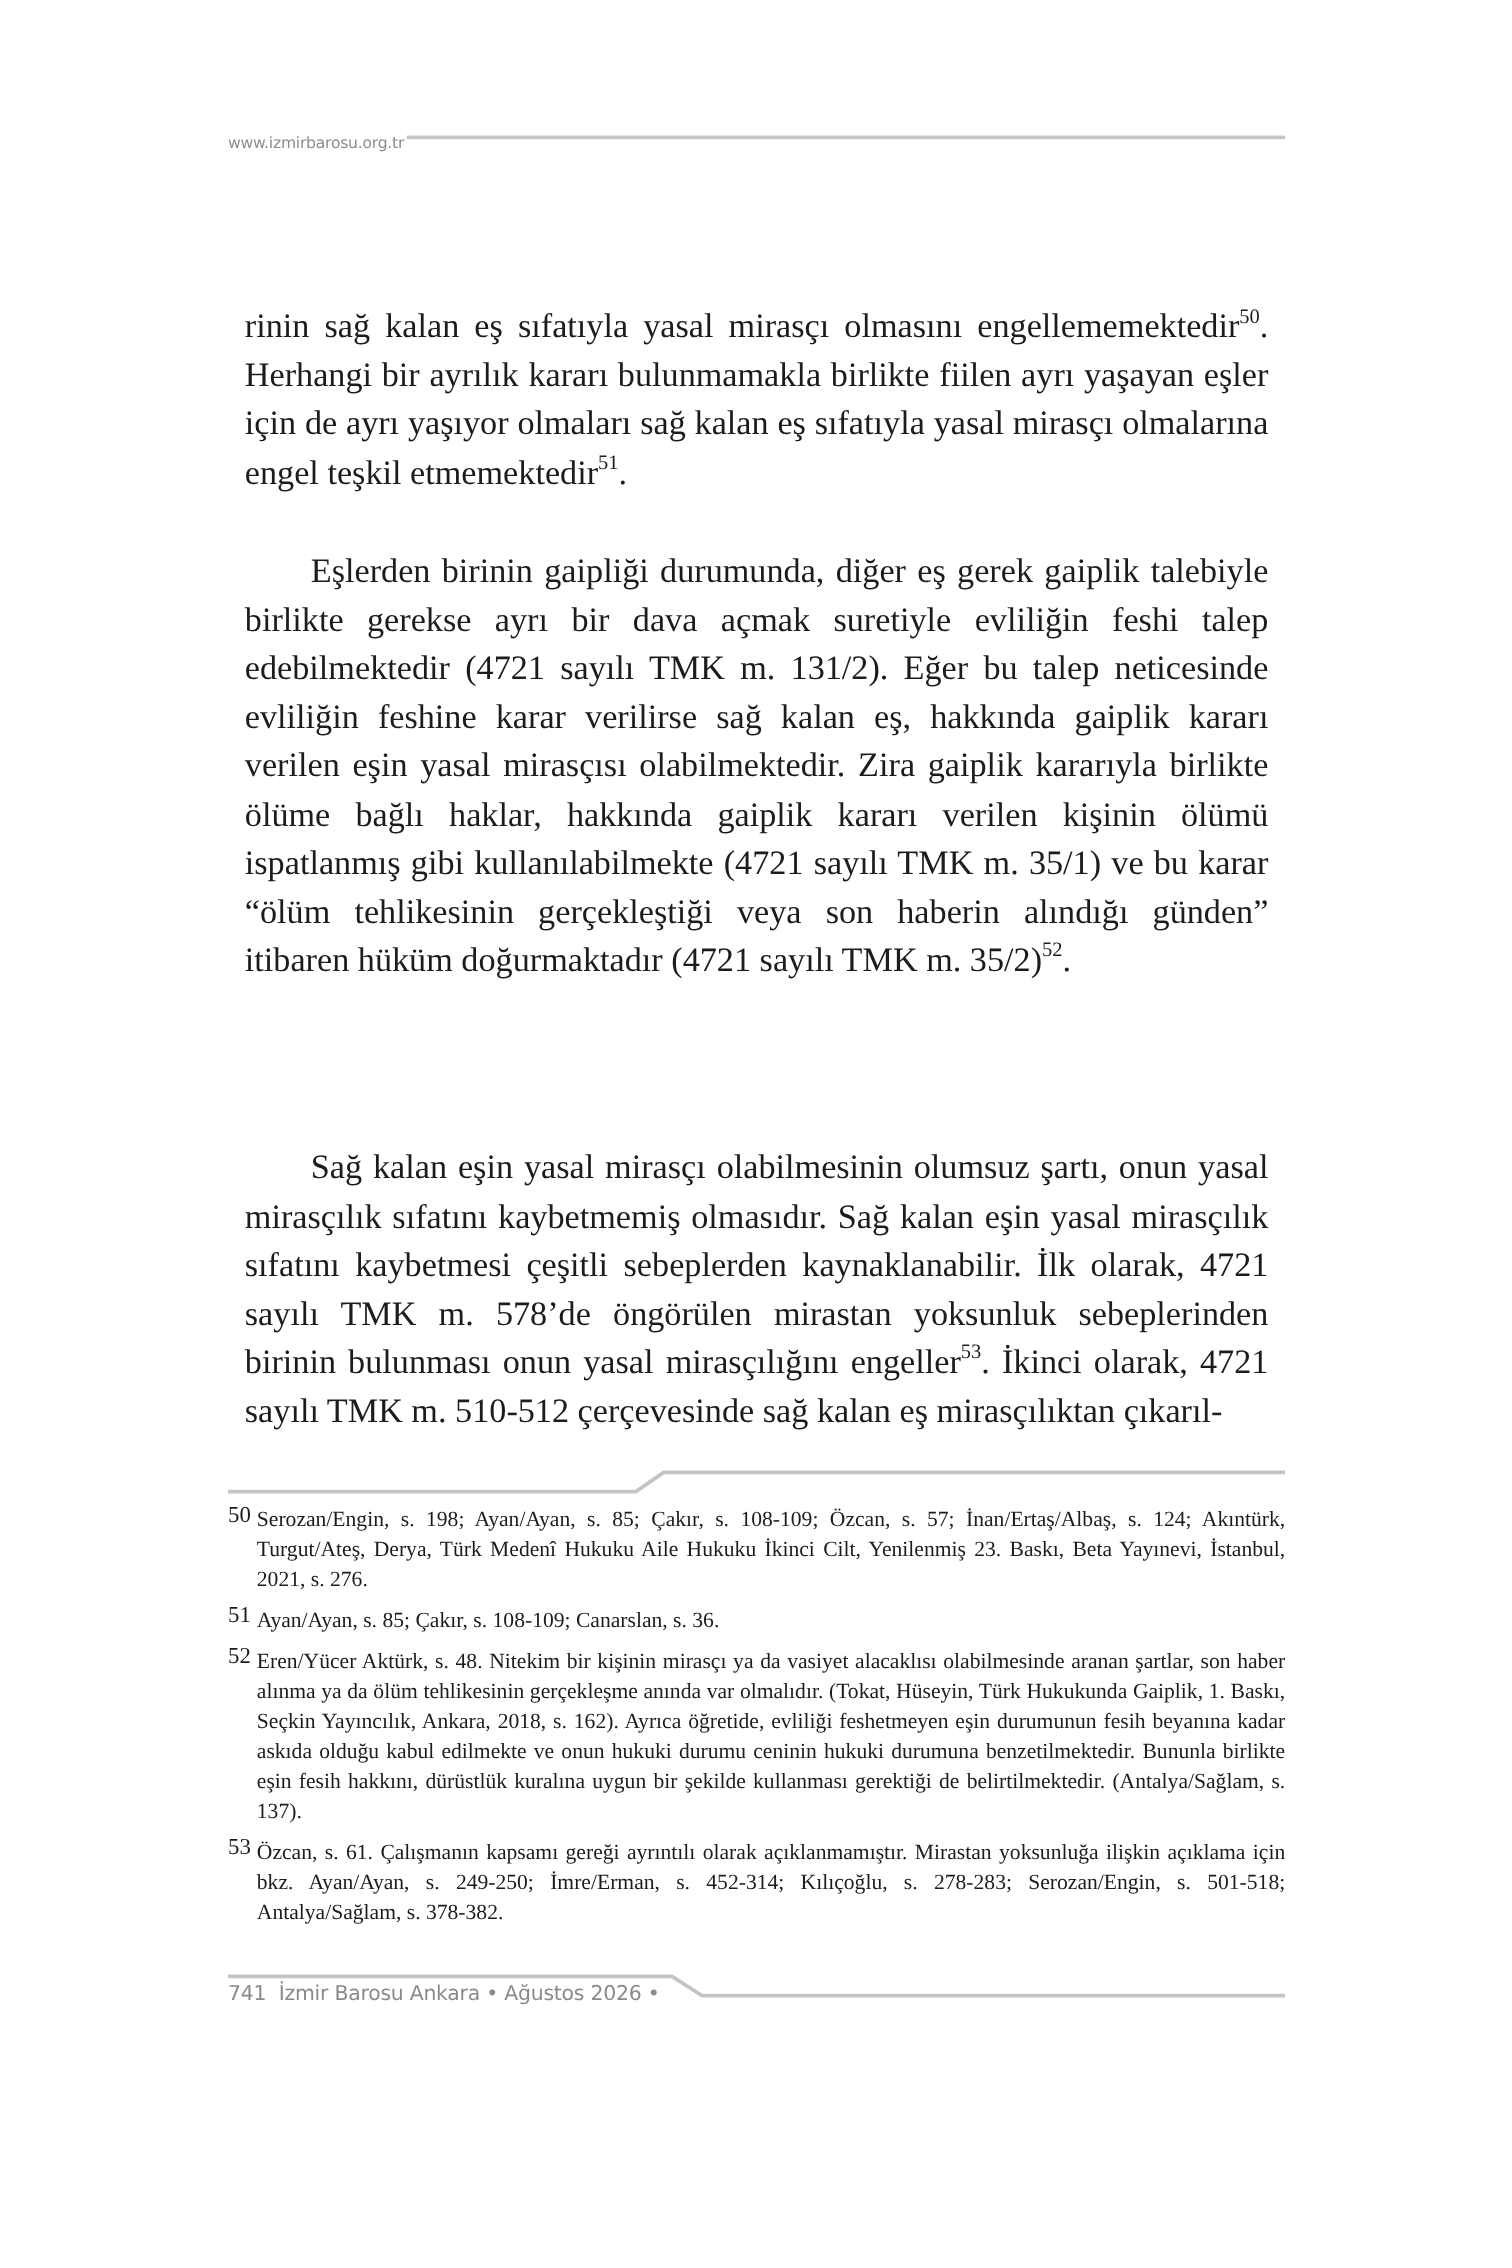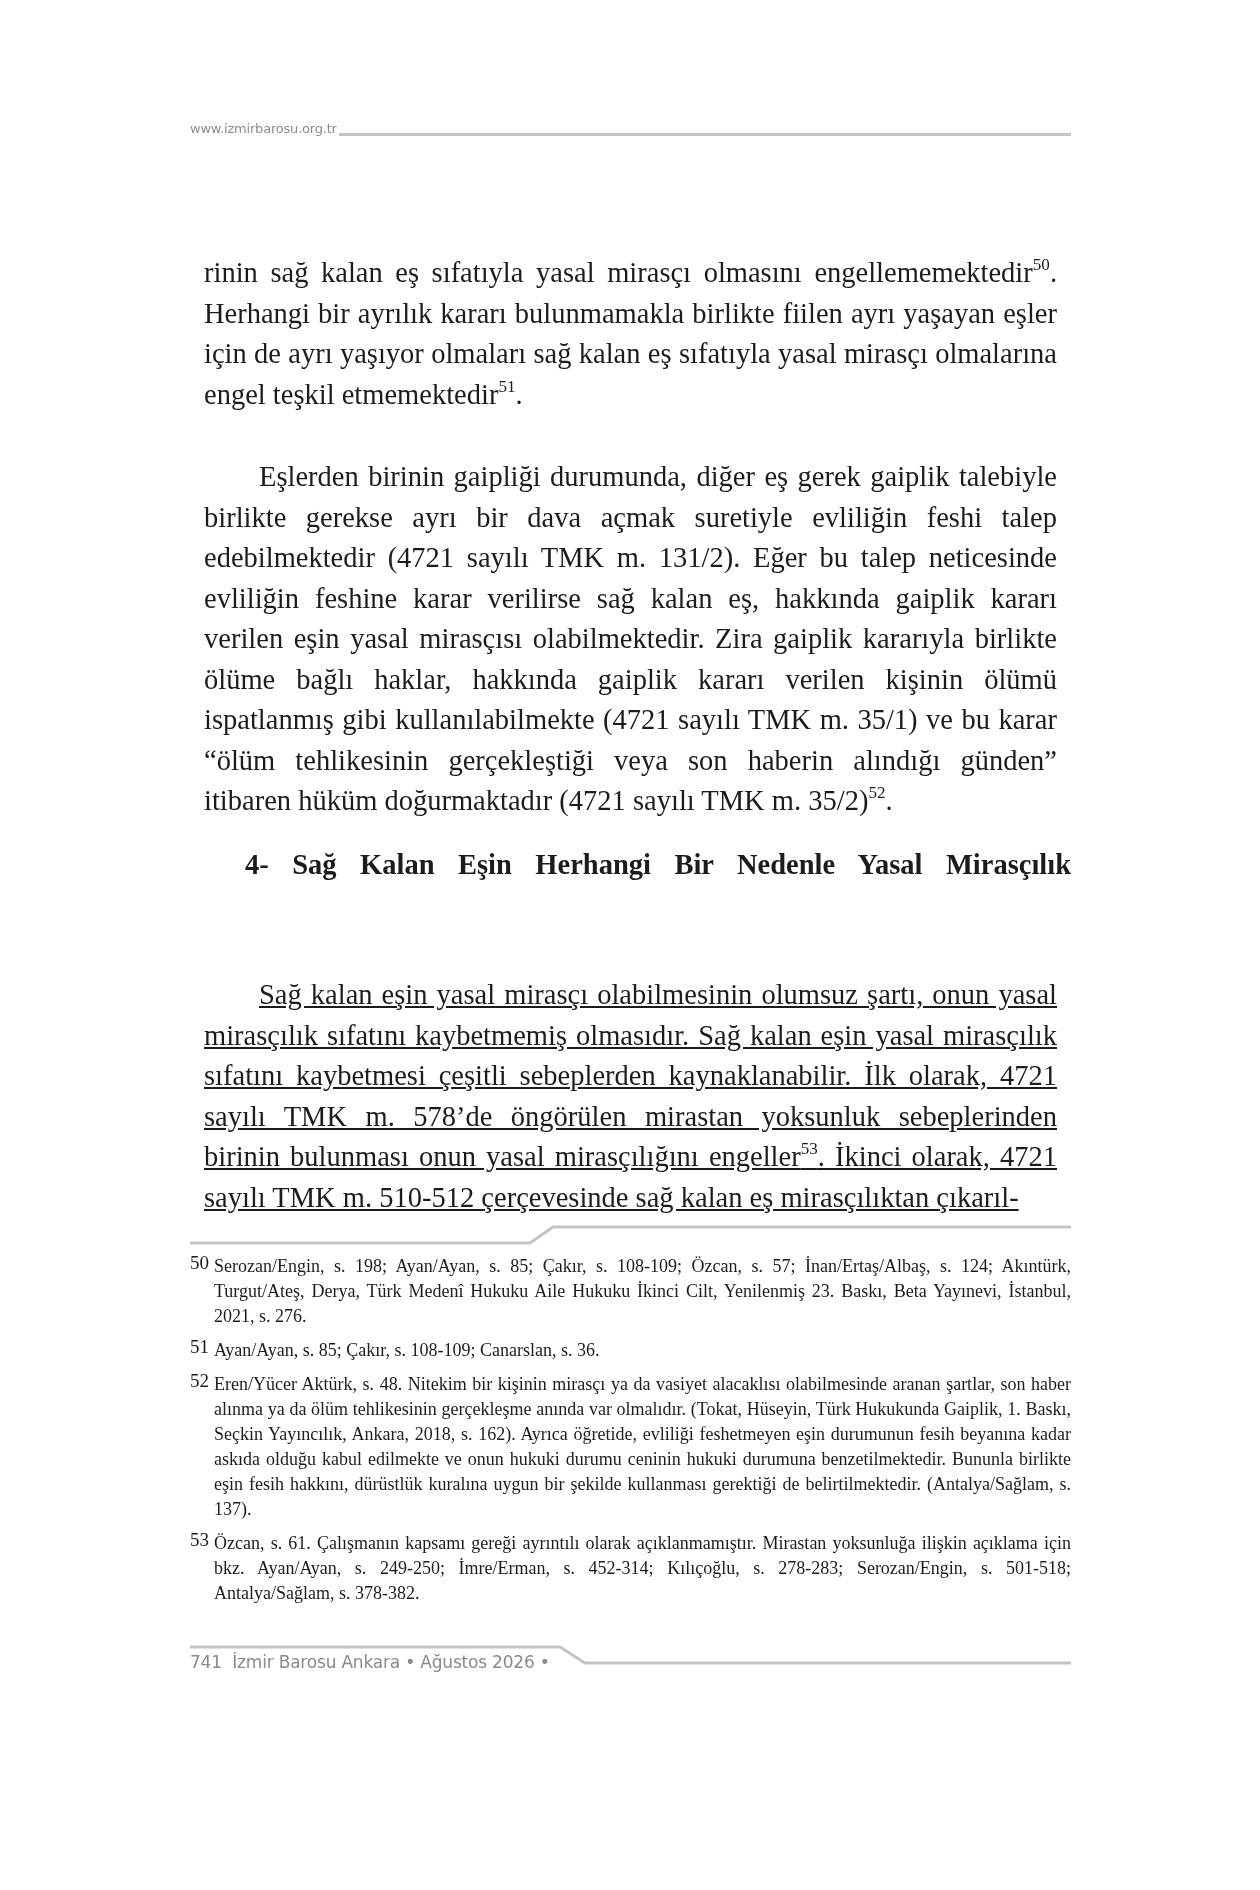--- a/index.html
+++ b/index.html
@@ -14,21 +14,21 @@
       overflow: hidden;
       color: #1a1a1a;
     }
     .header {
       position: absolute;
       left: 190px;
       top: 112px;
       width: 881px;
       height: 24px;
       display: flex;
-      align-items: flex-end;
+      align-items: flex-start;
     }
     .header-url {
       font-family: "DejaVu Sans", sans-serif;
       font-size: 13px;
       color: #8c8c8c;
       letter-spacing: -0.2px;
       white-space: nowrap;
     }
     .header-rule {
       flex: 1;
@@ -73,21 +73,21 @@
     }
     .heading .h-line1 {
       display: block;
       text-align: justify;
       text-align-last: justify;
       padding-left: 55px;
     }
     .heading .h-line2 {
       display: block;
     }
-    .p3 { top: 961px; text-decoration: underline; }
+    .p3 { top: 940px; }
     .fn-rule {
       position: absolute;
       left: 190px;
       top: 1222px;
       width: 881px;
       height: 26px;
     }
     .footnotes {
       position: absolute;
       left: 190px;
@@ -148,21 +148,20 @@
 
 <div class="body-text p1">
   <p><span>rinin sağ kalan eş sıfatıyla yasal mirasçı olmasını engellememektedir</span><sup>50</sup><span>. Herhangi bir ayrılık kararı bulunmamakla birlikte fiilen ayrı yaşayan eşler için de ayrı yaşıyor olmaları sağ kalan eş sıfatıyla yasal mirasçı olmalarına engel teşkil etmemektedir</span><sup>51</sup><span>.</span></p>
 </div>
 
 <div class="body-text p2">
   <p class="indent"><span>Eşlerden birinin gaipliği durumunda, diğer eş gerek gaiplik talebiyle birlikte gerekse ayrı bir dava açmak suretiyle evliliğin feshi talep edebilmektedir (4721 sayılı TMK m. 131/2). Eğer bu talep neticesinde evliliğin feshine karar verilirse sağ kalan eş, hakkında gaiplik kararı verilen eşin yasal mirasçısı olabilmektedir. Zira gaiplik kararıyla birlikte ölüme bağlı haklar, hakkında gaiplik kararı verilen kişinin ölümü ispatlanmış gibi kullanılabilmekte (4721 sayılı TMK m. 35/1) ve bu karar “ölüm tehlikesinin gerçekleştiği veya son haberin alındığı günden” itibaren hüküm doğurmaktadır (4721 sayılı TMK m. 35/2)</span><sup>52</sup><span>.</span></p>
 </div>
 
 <div class="heading">
-  <span class="h-line1">4- Sağ Kalan Eşin Herhangi Bir Nedenle Yasal Mirasçılık</span>
 </div>
 
 <div class="body-text p3">
   <p class="indent"><span>Sağ kalan eşin yasal mirasçı olabilmesinin olumsuz şartı, onun yasal mirasçılık sıfatını kaybetmemiş olmasıdır. Sağ kalan eşin yasal mirasçılık sıfatını kaybetmesi çeşitli sebeplerden kaynaklanabilir. İlk olarak, 4721 sayılı TMK m. 578’de öngörülen mirastan yoksunluk sebeplerinden birinin bulunması onun yasal mirasçılığını engeller</span><sup>53</sup><span>. İkinci olarak,  4721 sayılı TMK m. 510-512 çerçevesinde sağ kalan eş mirasçılıktan çıkarıl-</span></p>
 </div>
 
 <svg class="fn-rule" viewBox="0 0 881 26" width="881" height="26">
   <polyline points="0,21 340,21 363,5 881,5" fill="none" stroke="#c4c4c4" stroke-width="3"></polyline>
 </svg>
 

